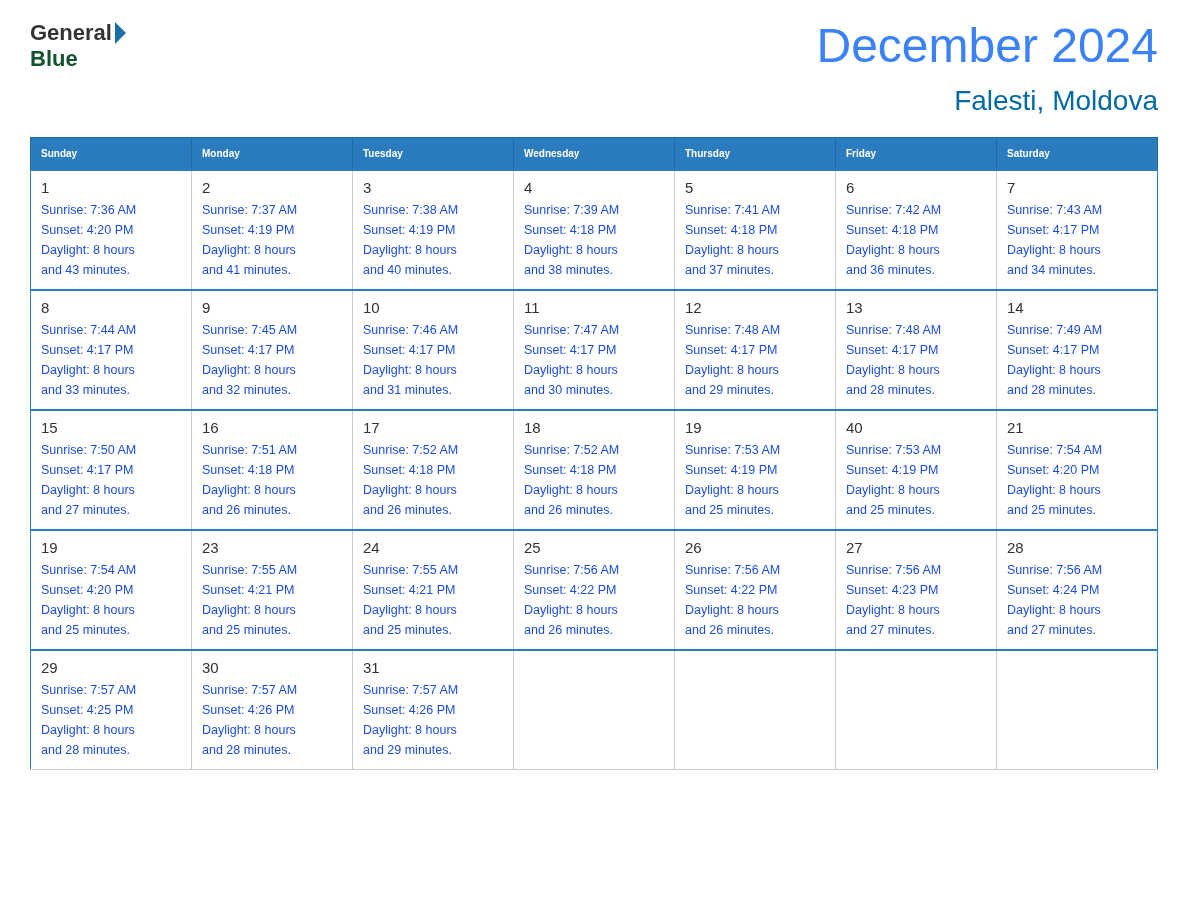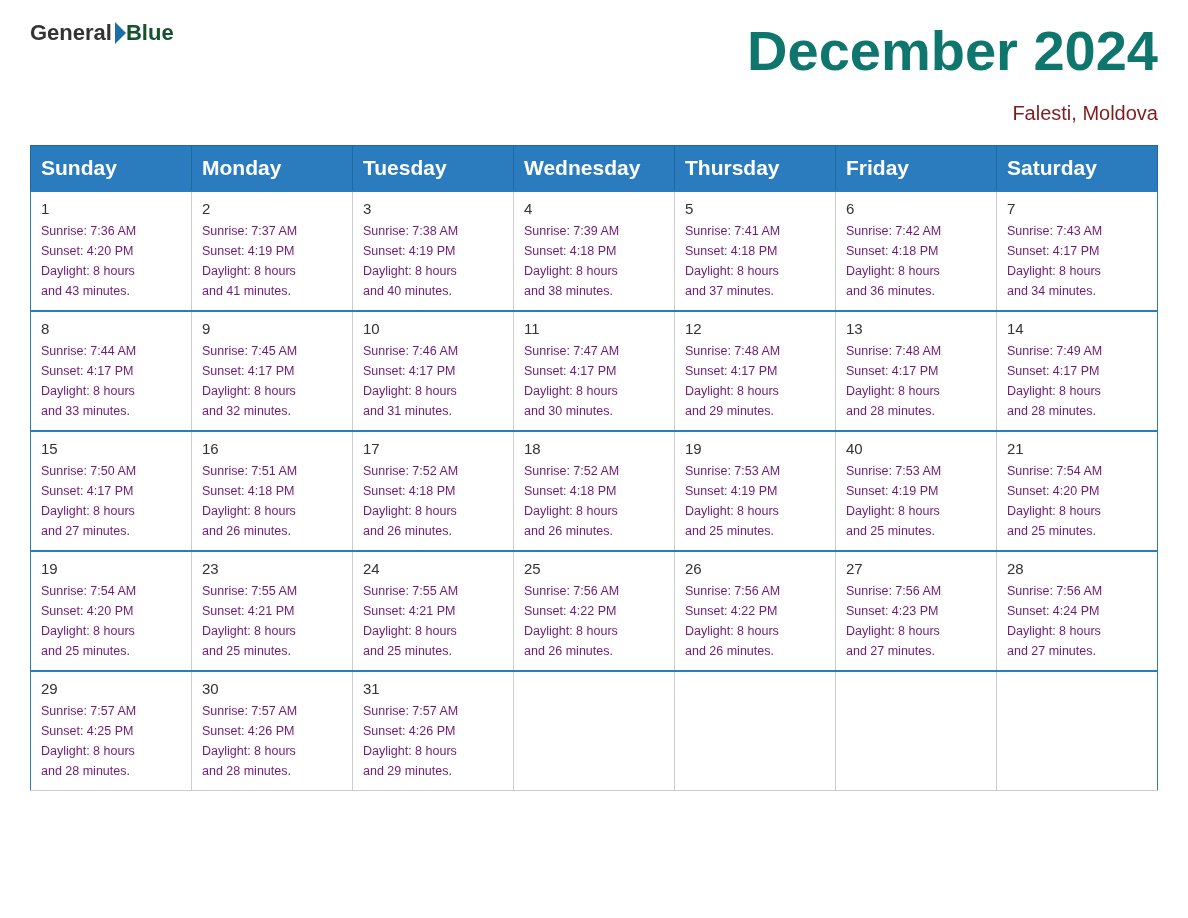--- a/index.html
+++ b/index.html
@@ -23,39 +23,39 @@
     }
     .logo-text-blue {
       font-size: 22px;
       font-weight: bold;
       color: #14532d;
     }
     .title-section {
       text-align: right;
     }
     .month-title {
-      font-size: 56px;
-      font-weight: 700;
-      color: #0f766e;
+      font-size: 48px;
+      font-weight: 400;
+      color: #3b82f6;
       line-height: 1.1;
     }
     .location {
-      font-size: 20px;
-      color: #7f1d1d;
-      margin-top: 20px;
+      font-size: 28px;
+      color: #0369a1;
+      margin-top: 12px;
     }
     .calendar-table {
       width: 100%;
       border-collapse: collapse;
       table-layout: fixed;
     }
     .calendar-table thead th {
       background-color: #2b7bbf;
       color: #fff;
-      font-size: 21px;
+      font-size: 10px;
       font-weight: 600;
       padding: 10px 10px;
       text-align: left;
       border: 1px solid #1e6aa0;
     }
     .calendar-table tbody td {
       vertical-align: top;
       padding: 8px 10px;
       border-left: 1px solid #ccc;
       border-right: 1px solid #ccc;
@@ -78,28 +78,28 @@
     }
     .day-number {
       font-size: 15px;
       font-weight: normal;
       margin-bottom: 4px;
       display: block;
     }
     .day-info {
       font-size: 12.5px;
       line-height: 1.6;
-      color: #701a75;
+      color: #1d4ed8;
     }
     .empty-cell {
       background: #fff;
     }
     .logo-wrapper {
       display: flex;
-      flex-direction: row;
+      flex-direction: column;
       align-items: flex-start;
     }
     .logo-line {
       display: flex;
       align-items: center;
     }
     
     .logo-triangle {
       width: 0;
       height: 0;

